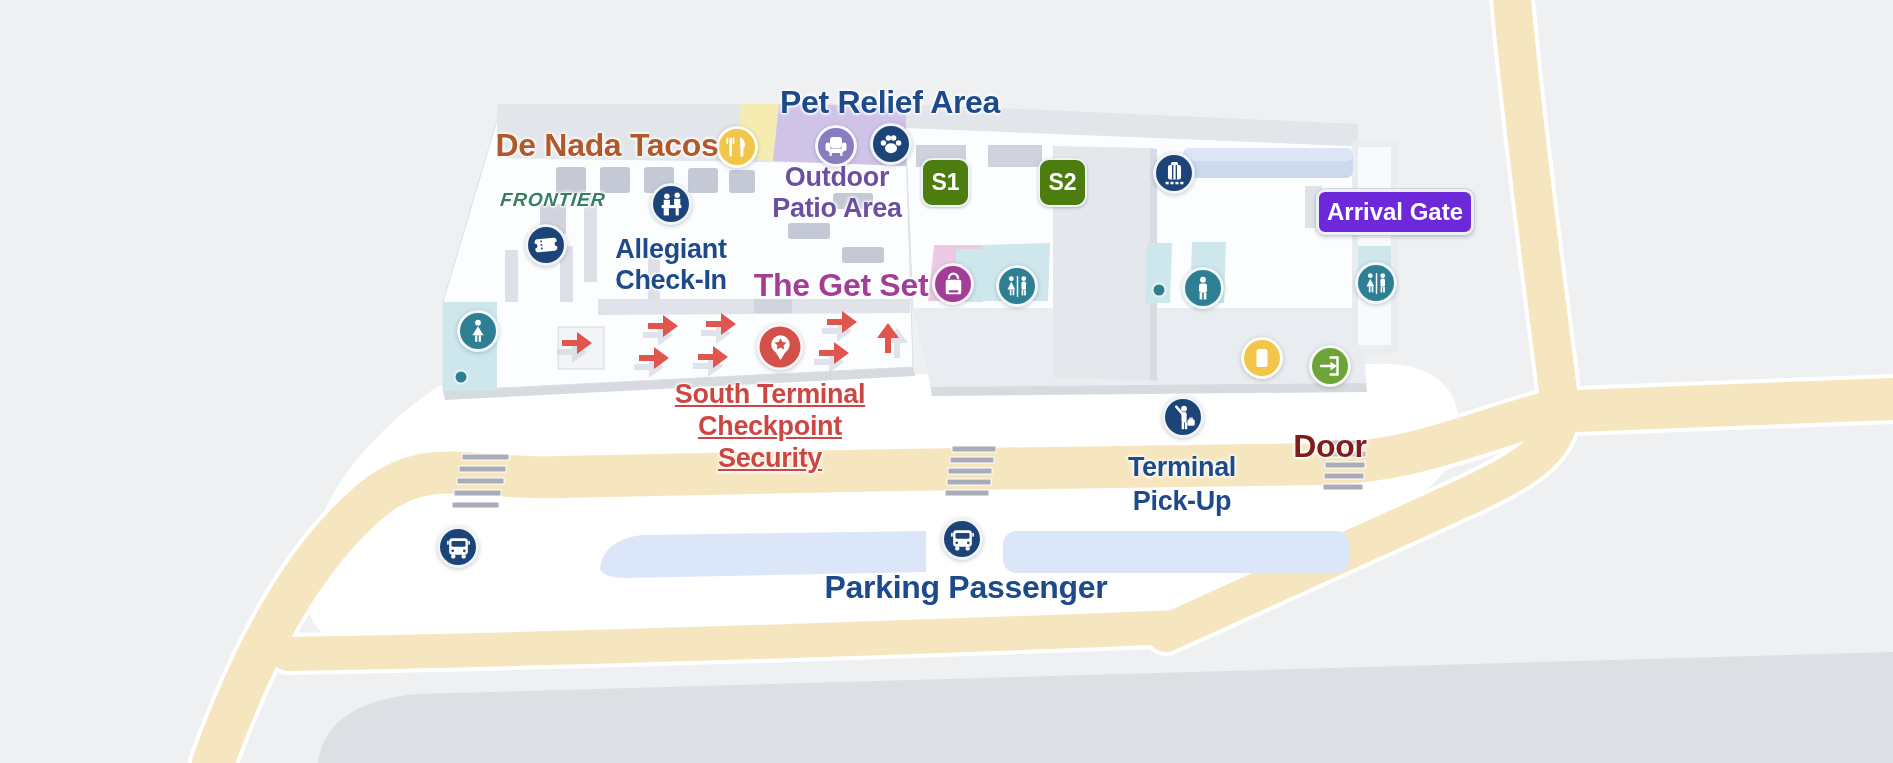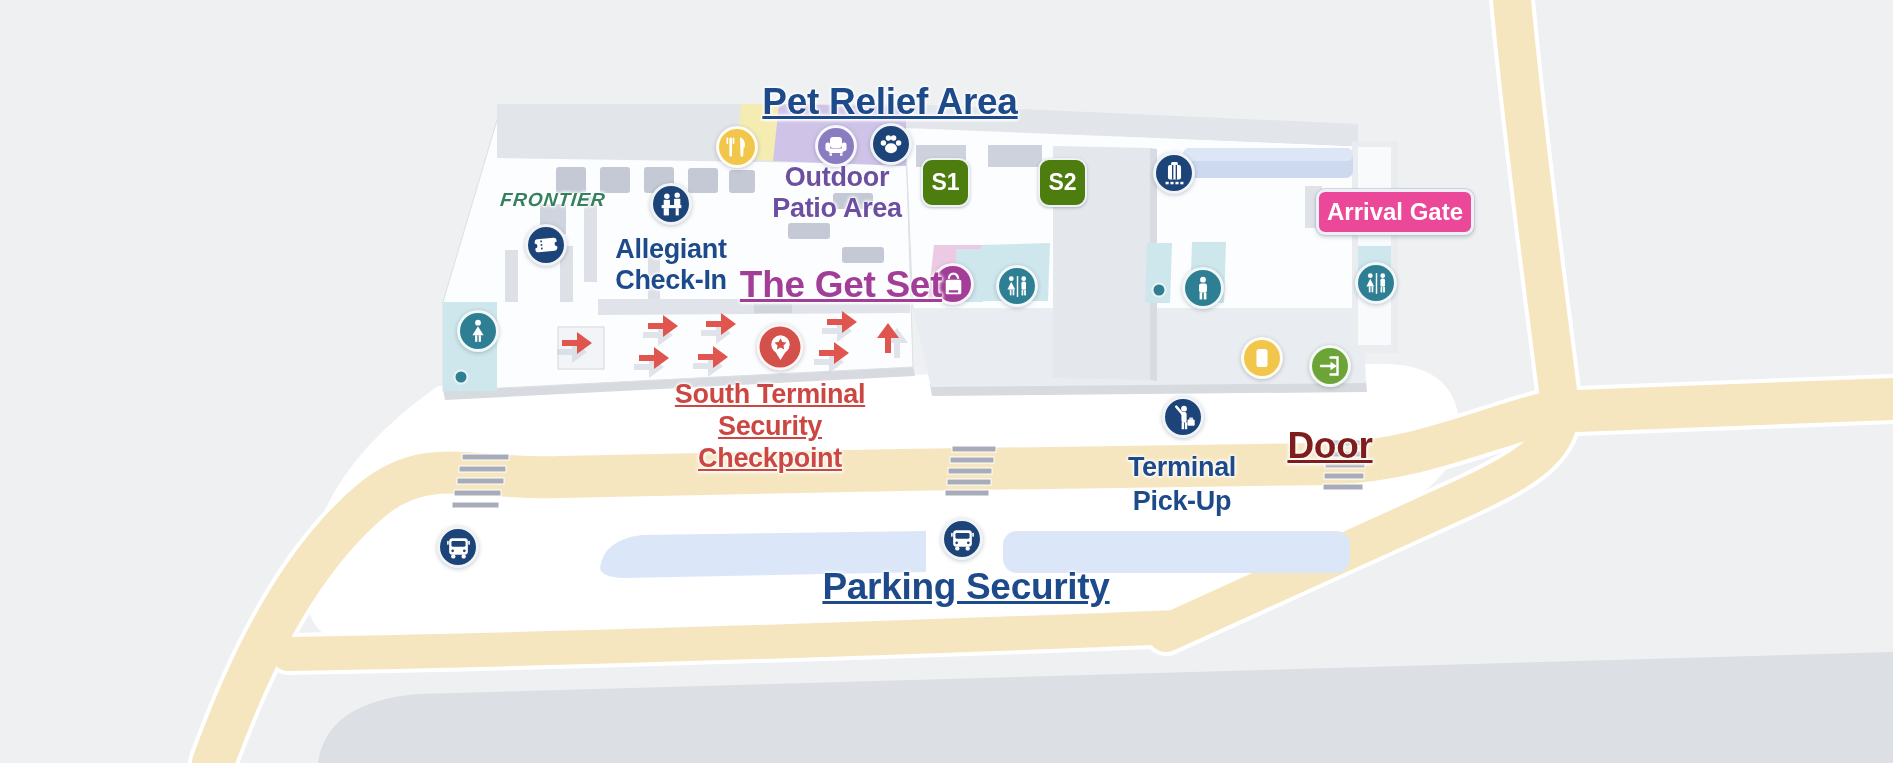--- a/index.html
+++ b/index.html
@@ -12,21 +12,21 @@
        white-space:nowrap;text-align:center;letter-spacing:-0.3px;
        text-shadow:0 0 4px #fff,0 0 4px #fff,0 0 3px #fff,0 1px 2px #fff;}
   .lbl.navy{color:#1d4a8a;}
   .lbl.red{color:#cc4742;text-decoration:underline;}
   .lbl.violet{color:#6b4fa0;}
   .lbl.magenta{color:#a23e97;}
   .lbl.brown{color:#b2592c;}
   .lbl.green{color:#7f1d1d;margin-top:32px;}
   .lbl.frontier{color:#35805e;font-style:italic;letter-spacing:1px;
                 font-size:19px;transform:translate(-50%,-50%) skewX(-6deg);}
-  .fs28{font-size:37px;text-decoration:underline;}
+  .fs28{font-size:32px;}
   .fs27{font-size:27px;line-height:32px;}
   .two{line-height:31px;}
 
   
   .marker{position:absolute;width:42px;height:42px;border-radius:50%;
           border:3px solid rgba(255,255,255,.94);box-sizing:border-box;
           transform:translate(-50%,-50%);display:flex;align-items:center;
           justify-content:center;box-shadow:0 1px 4px rgba(40,60,90,.28);}
   .marker.navy{background:#1d4478;}
   .marker.teal{background:#2e7f93;}
@@ -39,21 +39,21 @@
        background:#2e7f93;border:2px solid rgba(255,255,255,.9);
        box-sizing:border-box;transform:translate(-50%,-50%);}
 
   
   .gatebadge{position:absolute;width:49px;height:49px;box-sizing:border-box;
        background:#4d7c0f;border:2.5px solid #eef1f6;border-radius:11px;
        color:#fff;font-weight:700;font-size:23px;display:flex;
        align-items:center;justify-content:center;
        box-shadow:0 1px 3px rgba(30,50,80,.3);}
   .arrivalbadge{position:absolute;left:1316px;top:189px;width:158px;height:46px;
-       box-sizing:border-box;background:#ec4899;border:3px solid #edf0f5;
+       box-sizing:border-box;background:#6d28d9;border:3px solid #edf0f5;
        border-radius:9px;color:#fff;font-weight:700;font-size:24px;
        display:flex;align-items:center;justify-content:center;
        box-shadow:0 0 0 1px rgba(190,196,208,.6),0 2px 4px rgba(30,50,80,.25);}
 
   .arrow{position:absolute;}
 </style>
 </head>
 <body>
 
 <div class="stage">
@@ -402,43 +402,44 @@
   <div class="dot" style="left:1159px;top:290px;"></div>
 
   <div class="gatebadge" style="left:921px;top:158px;">S1</div>
   <div class="gatebadge" style="left:1038px;top:158px;">S2</div>
   <div class="arrivalbadge">
     <span>Arrival Gate</span>
   </div>
 
   <div class="lbl navy fs28" style="left:890px;top:102px;">Pet Relief Area</div>
 
+  <div class="lbl brown fs28" style="left:607px;top:145px;">De Nada Tacos</div>
 
   <div class="lbl frontier" style="left:553px;top:200px;">FRONTIER</div>
 
   <div class="lbl navy fs27 two" style="left:671px;top:265px;">
     <div>Allegiant</div>
     <div>Check-In</div>
   </div>
 
   <div class="lbl violet fs27 two" style="left:837px;top:193px;">
     <div>Outdoor</div>
     <div>Patio Area</div>
   </div>
 
   <div class="lbl magenta fs28" style="left:841px;top:285px;">The Get Set</div>
 
   <div class="lbl red fs27" style="left:770px;top:426px;line-height:32px;">
     <div>South Terminal</div>
+    <div>Checkpoint</div>
     <div>Security</div>
-    <div>Checkpoint</div>
   </div>
 
   <div class="lbl green fs28" style="left:1330px;top:414px;">Door</div>
 
   <div class="lbl navy fs27" style="left:1182px;top:484px;line-height:34px;">
     <div>Terminal</div>
     <div>Pick-Up</div>
   </div>
 
-  <div class="lbl navy fs28" style="left:966px;top:587px;">Parking Security</div>
+  <div class="lbl navy fs28" style="left:966px;top:587px;">Parking Passenger</div>
 
 </div>
 
 </body></html>

